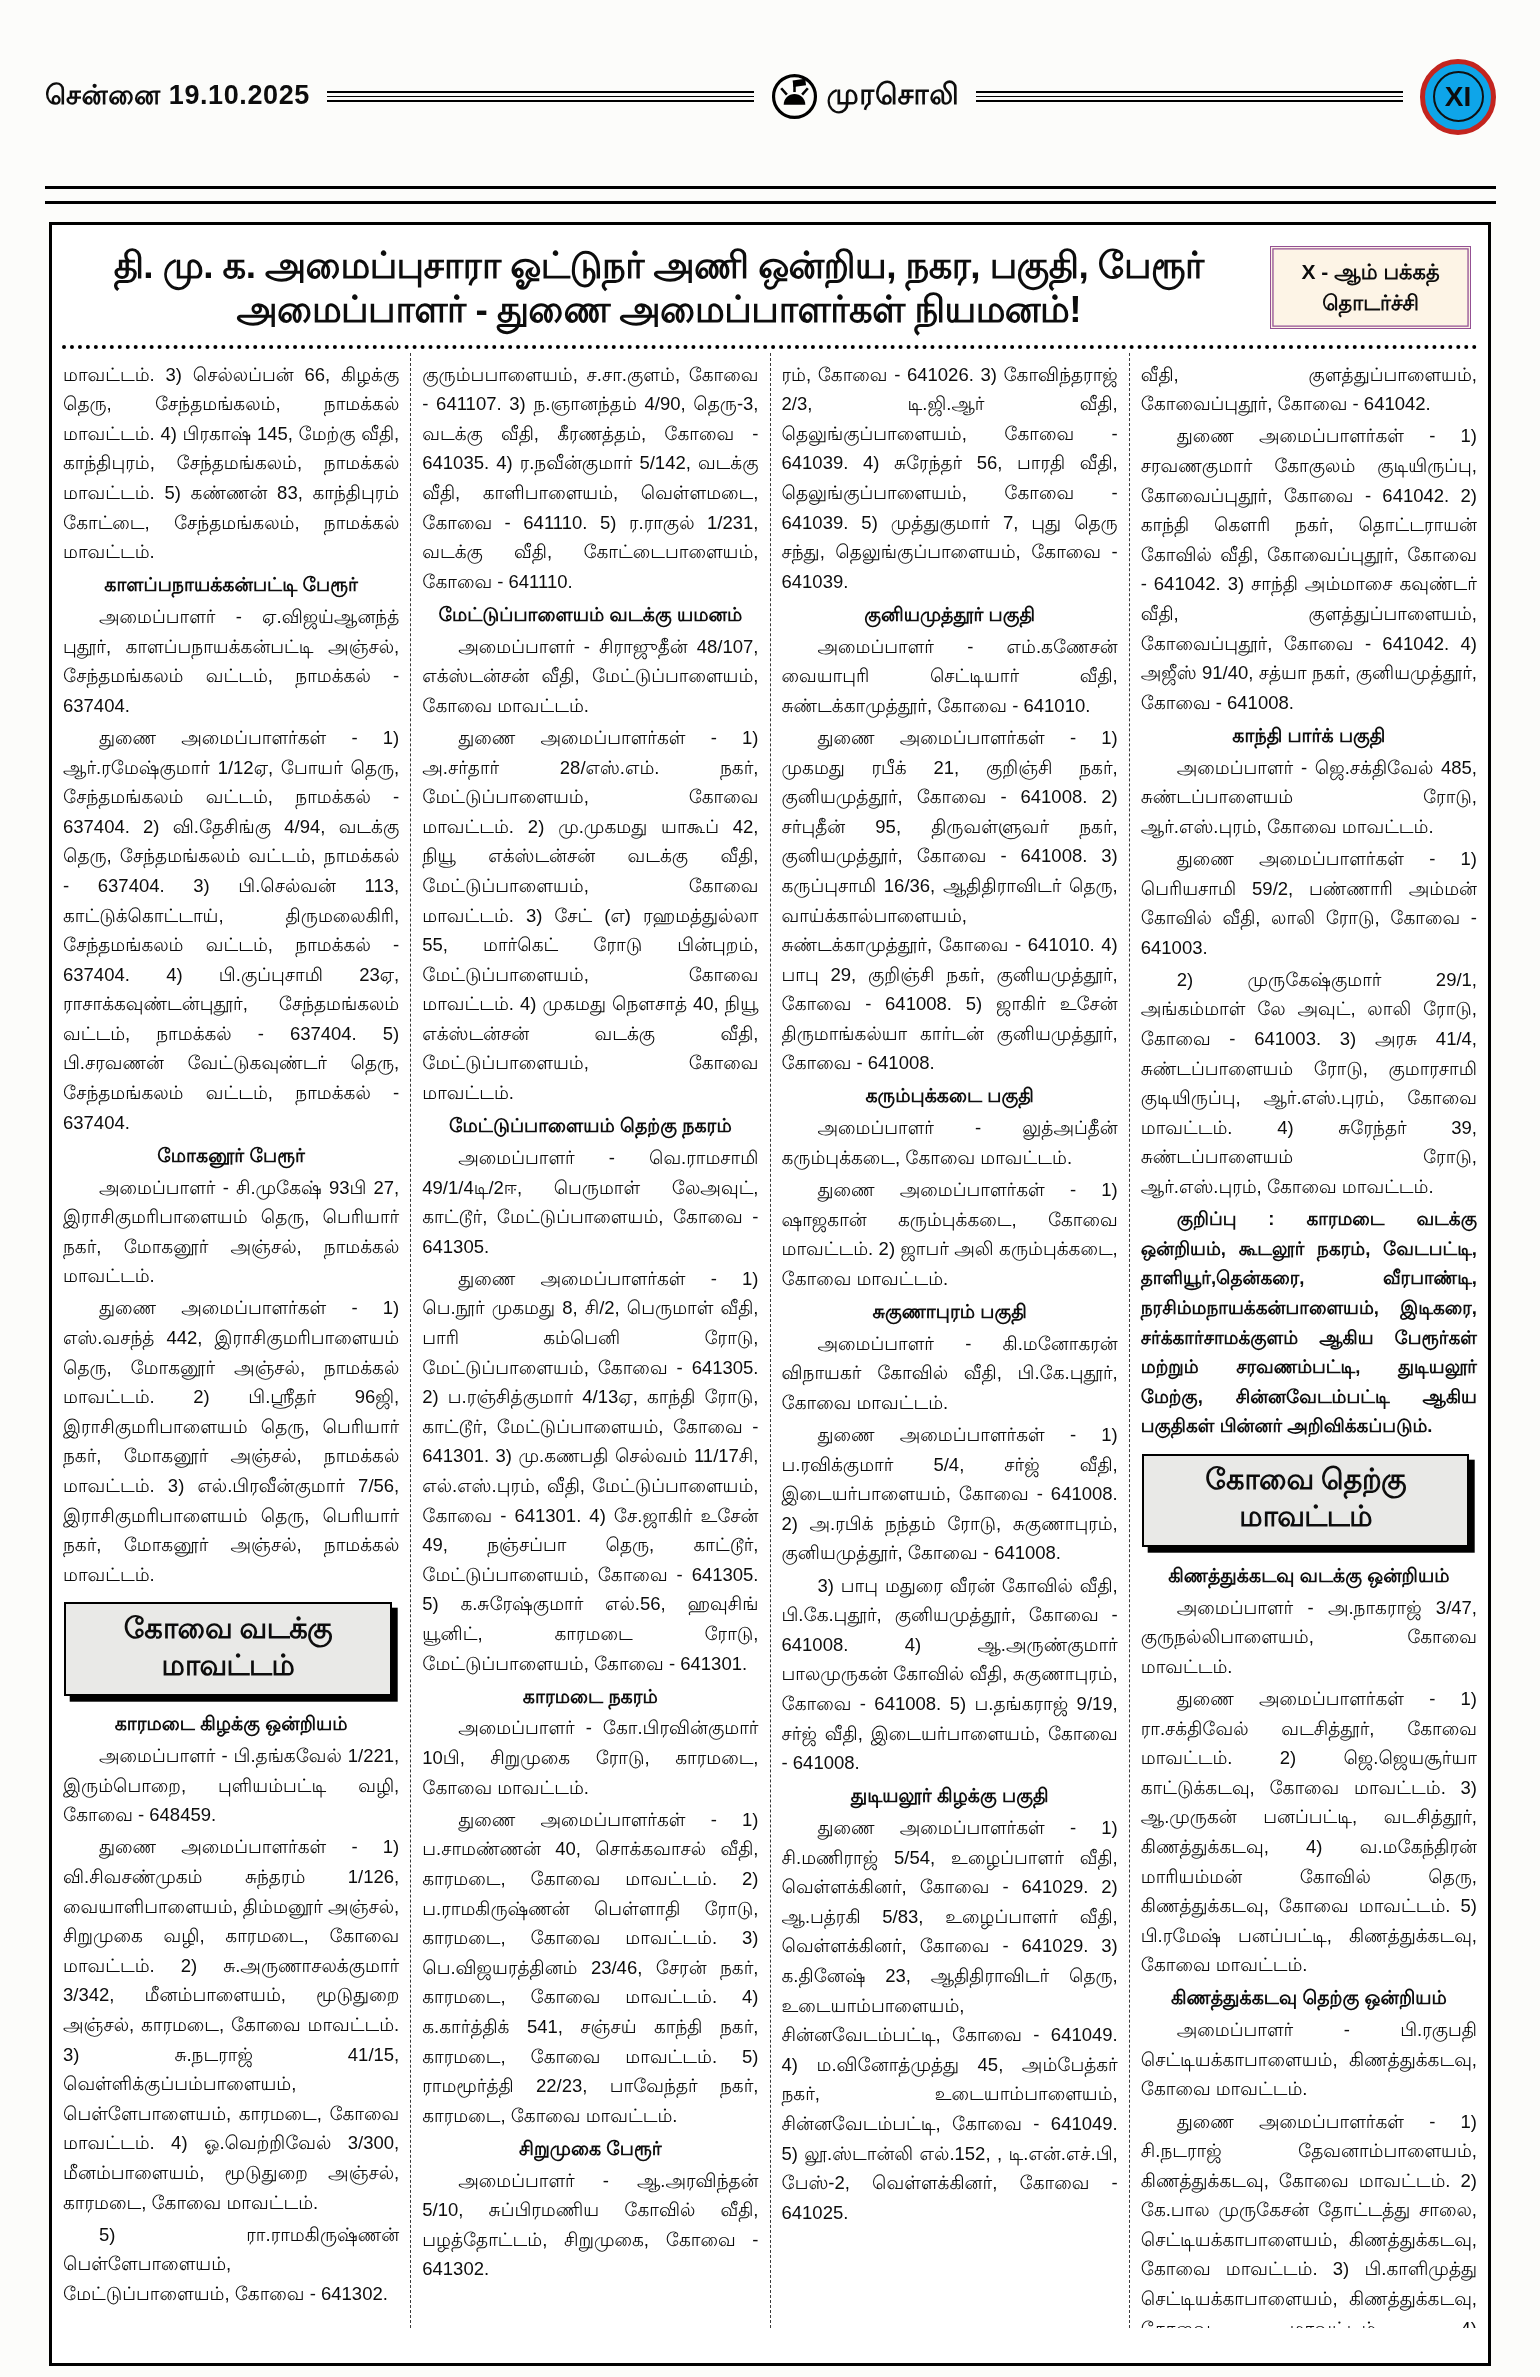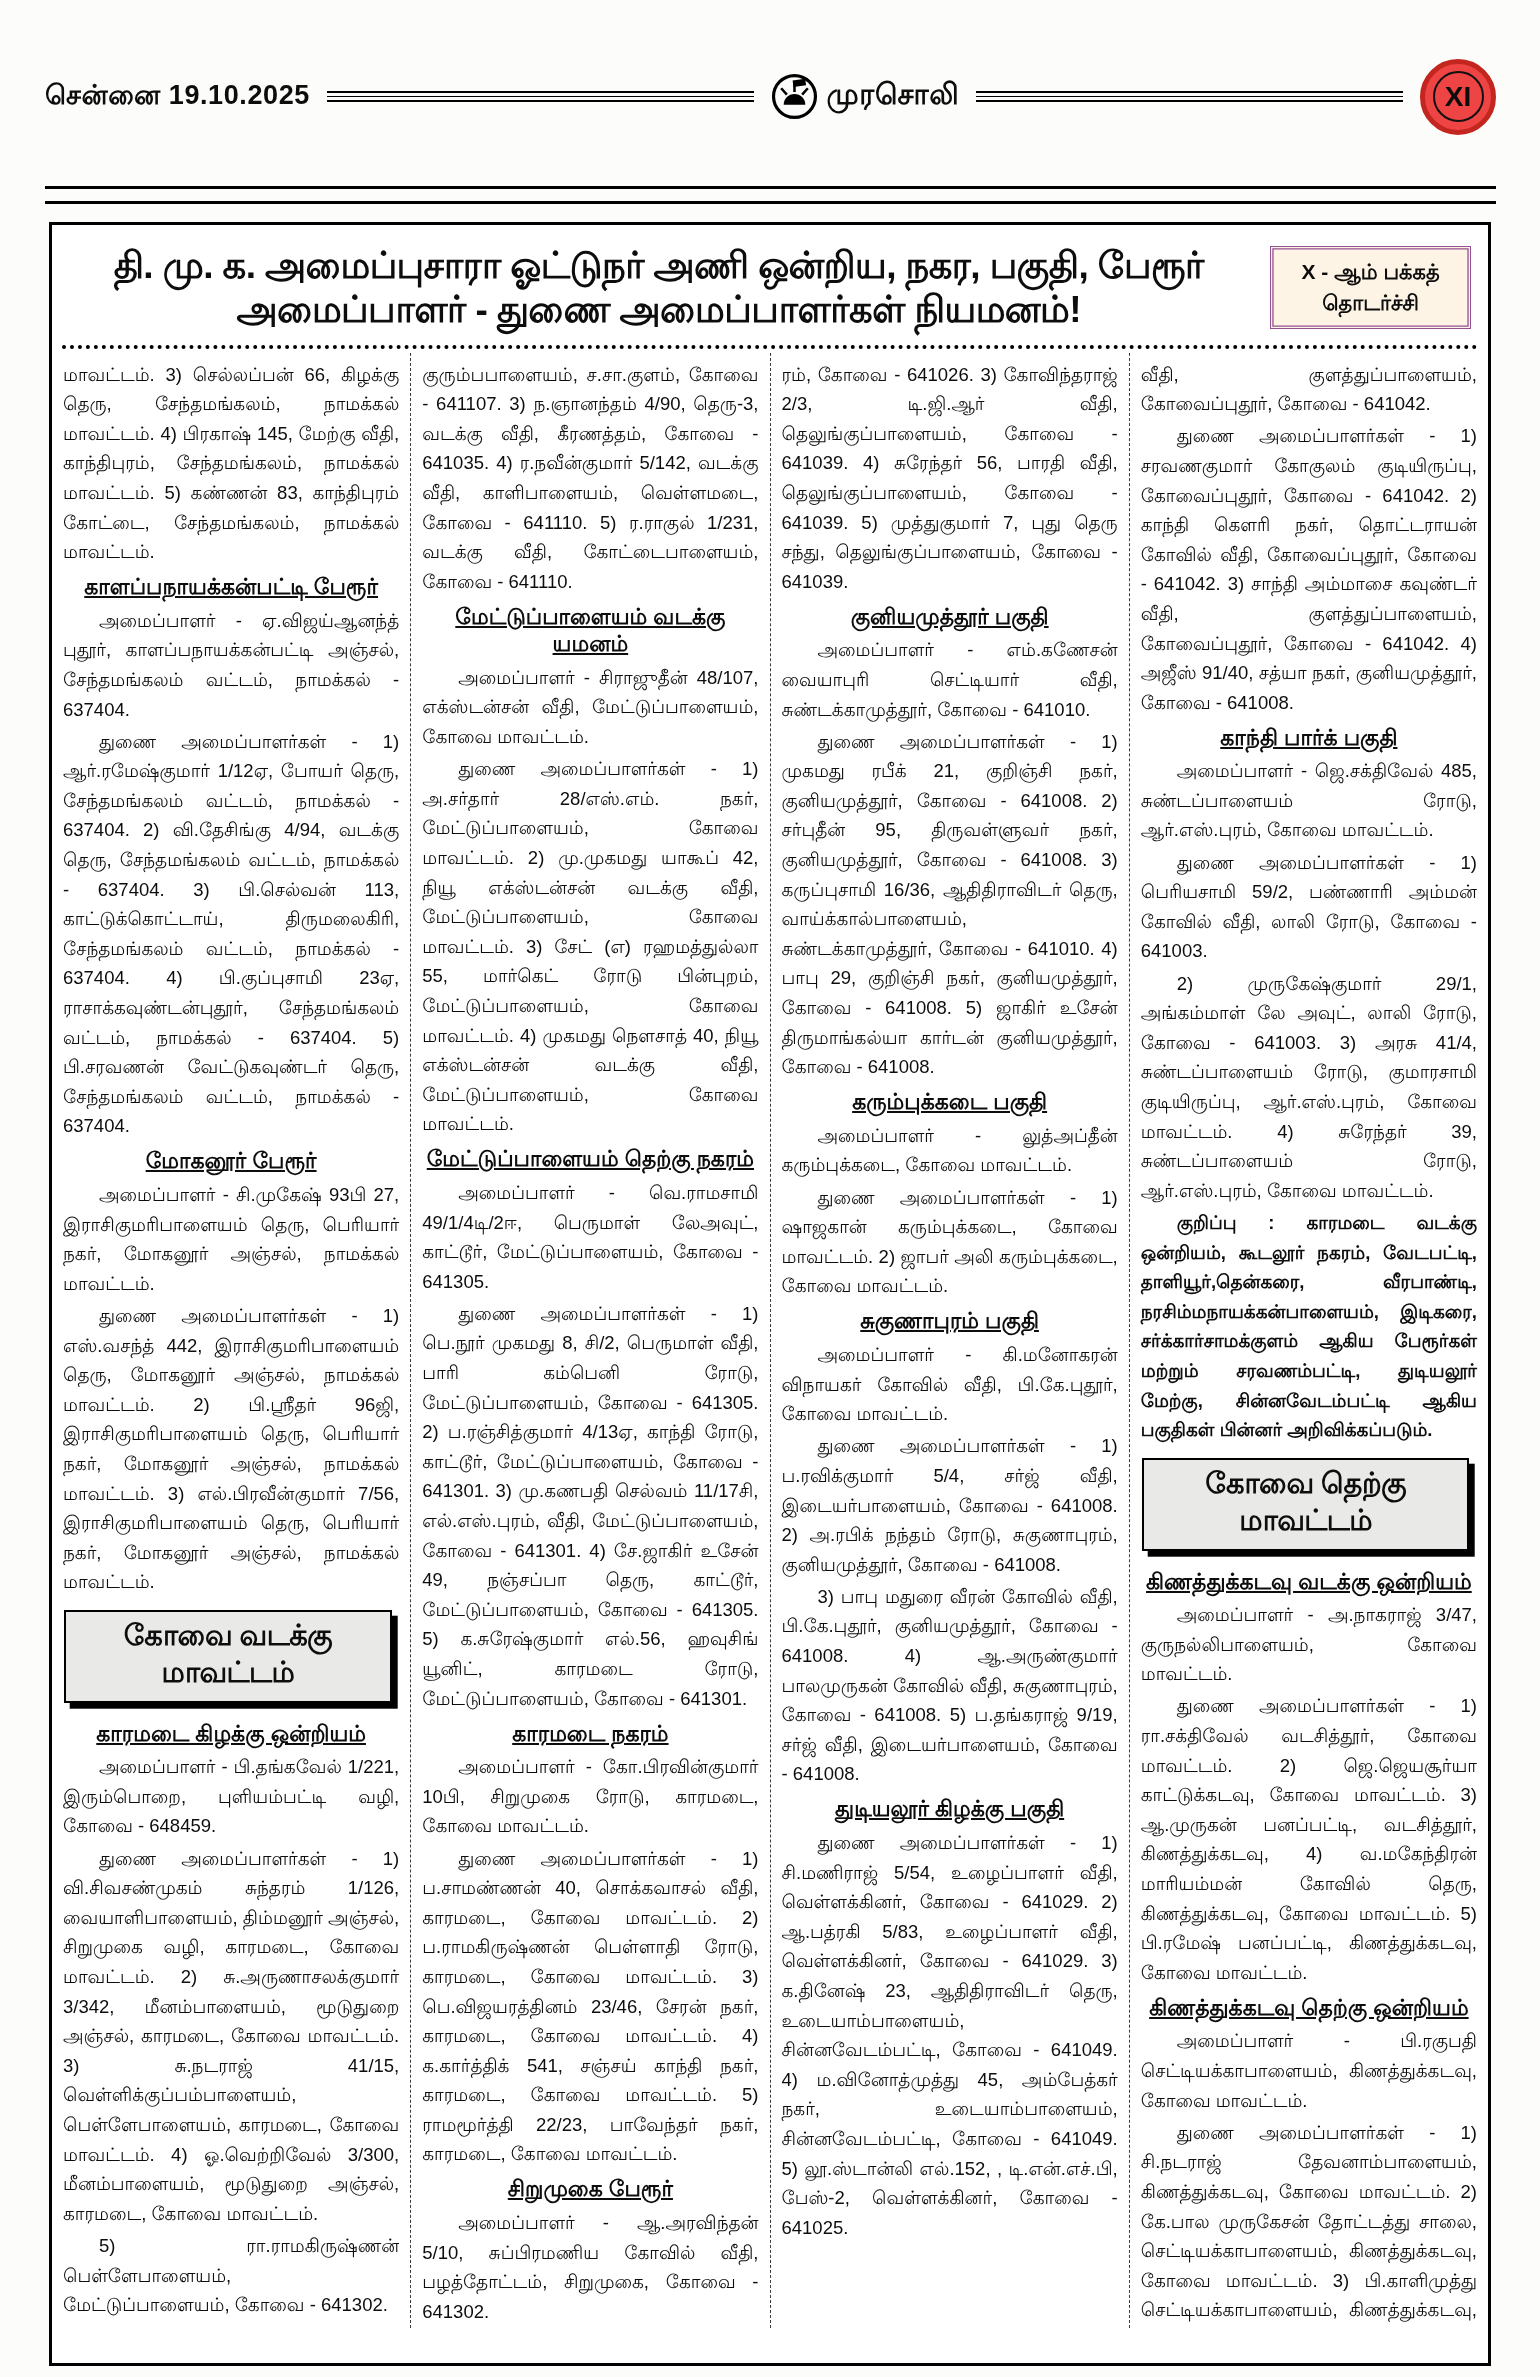--- a/index.html
+++ b/index.html
@@ -7,41 +7,41 @@
     width:1541px;height:2377px;position:relative;background:#fcfcfa;color:#0d0d0d;
     font-family:"Liberation Sans", sans-serif;overflow:hidden;
   }
   
   .masthead{position:absolute;top:52px;left:45px;right:45px;height:89px;display:flex;align-items:center;gap:16.6px;}
   .city-date{font-size:27px;font-weight:bold;letter-spacing:0.6px;white-space:nowrap;}
   .rule3{flex:1;height:11px;background:repeating-linear-gradient(to bottom,#000 0 1.9px,transparent 1.9px 4.5px);}
   .brand{display:flex;align-items:center;gap:9px;white-space:nowrap;}
   .brand-name{font-size:29px;font-weight:bold;letter-spacing:0.6px;}
   .logo{width:47px;height:47px;}
-  .page-badge{width:66px;height:66px;border-radius:50%;border:5.7px solid #c3251f;background:#ef4444;
+  .page-badge{width:66px;height:66px;border-radius:50%;border:5.7px solid #c3251f;background:#0ea5e9;
     display:flex;align-items:center;justify-content:center;flex:0 0 auto;}
   .page-badge-inner{width:47px;height:47px;border-radius:50%;border:2.6px solid #111;display:flex;
     align-items:center;justify-content:center;font-size:28px;font-weight:bold;}
   .double-rule{position:absolute;top:186px;left:45px;right:45px;height:11.5px;
     border-top:3.8px solid #000;border-bottom:3.8px solid #000;}
   
   .article-box{position:absolute;top:222px;left:49px;width:1436px;bottom:11.5px;border:3.2px solid #000;background:#fff;}
   .headline-row{display:flex;align-items:center;gap:21px;padding:19px 16.6px 9px;}
   .headline{flex:1;font-size:37px;font-weight:bold;text-align:center;line-height:1.18;letter-spacing:-0.6px;}
   .cont-box{flex:0 0 192px;background:#fdf4e6;border:1.9px solid #935093;box-shadow:0 0 0 1.3px #fdf4e6 inset,0 0 0 2.6px #935093 inset;
     text-align:center;font-size:21px;font-weight:bold;padding:10.2px 3.8px;line-height:1.45;}
   .dotted{border-top:4.5px dotted #000;margin:5.1px 10.2px 0;}
   
   .cols{display:flex;height:1975px;overflow:hidden;margin-top:3.8px;}
   .col{flex:1 1 0;padding:6.4px 11px 0;overflow:hidden;min-width:0;}
   .col + .col{border-left:1.9px dashed #3a3a3a;}
   .p,.ip,.np{font-size:18.5px;line-height:1.60;text-align:justify;margin:0 0 2.6px;word-break:break-word;}
   .ip{text-indent:36px;}
   .np{text-indent:36px;font-weight:bold;}
-  .h{font-size:22px;font-weight:bold;text-align:center;margin:6.4px 0 5.1px;line-height:1.25;text-decoration:underline;}
+  .h{font-size:19px;font-weight:bold;text-align:center;margin:6.4px 0 5.1px;line-height:1.25;}
   .d{background:#e9e9e7;border:2.6px solid #000;box-shadow:5.7px 5.7px 0 #000;font-size:29px;font-weight:bold;
     text-align:center;padding:7.7px 2.6px;margin:12.8px 7.7px 16.6px 1.3px;letter-spacing:-0.6px;}
 </style>
 </head>
 <body>
 
 <div class="masthead">
   <div class="city-date">சென்னை 19.10.2025</div>
   <div class="rule3"></div>
   <div class="brand">

